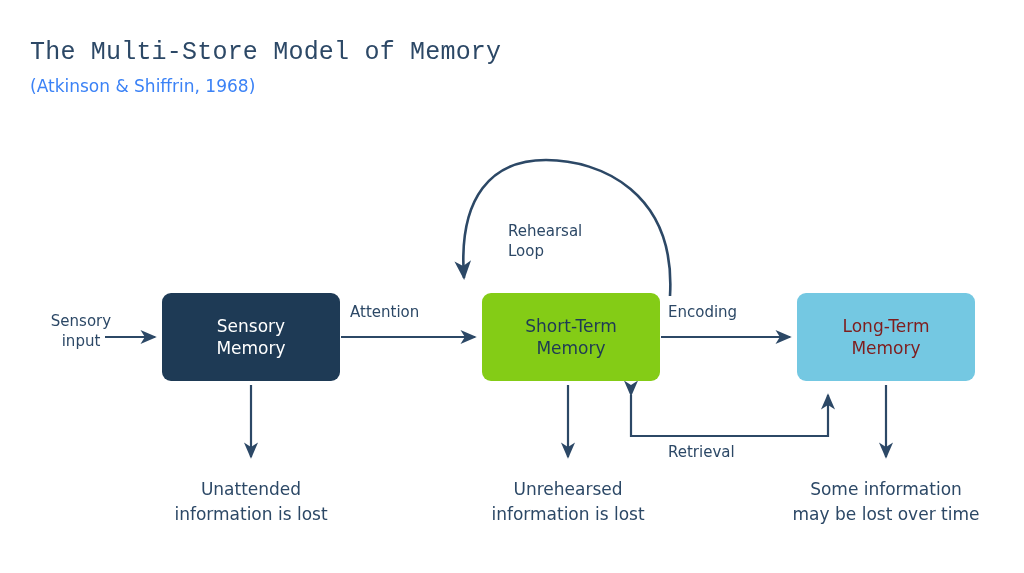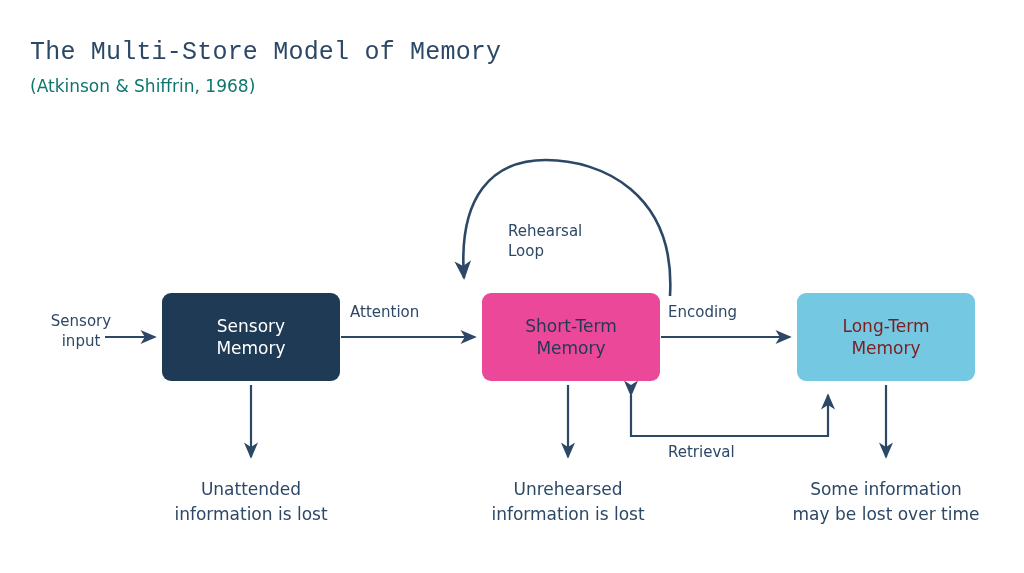--- a/index.html
+++ b/index.html
@@ -25,42 +25,42 @@
     color: #2c4866;
     letter-spacing: 0.2px;
     white-space: nowrap;
     font-family: Liberation Mono, monospace;
   }
   .subtitle {
     position: absolute;
     left: 30px;
     top: 76px;
     font-size: 17px;
-    color: #0f766e;
+    color: #3b82f6;
     white-space: nowrap;
   }
   .box {
     position: absolute;
     border-radius: 9px;
     display: flex;
     align-items: center;
     justify-content: center;
     text-align: center;
     line-height: 1.32;
     font-size: 17px;
     box-sizing: border-box;
   }
   .box .box-label { display: block; white-space: pre-line; }
   #box-sensory {
     left: 162px; top: 293px; width: 178px; height: 88px;
     background: #1e3a55; color: #ffffff;
   }
   #box-stm {
     left: 482px; top: 293px; width: 178px; height: 88px;
-    background: #ec4899; color: #1e3a55;
+    background: #84cc16; color: #1e3a55;
   }
   #box-ltm {
     left: 797px; top: 293px; width: 178px; height: 88px;
     background: #74c8e2; color: #7f1d1d;
   }
   .edge-label {
     position: absolute;
     font-size: 15px;
     color: #2c4866;
     white-space: pre-line;

